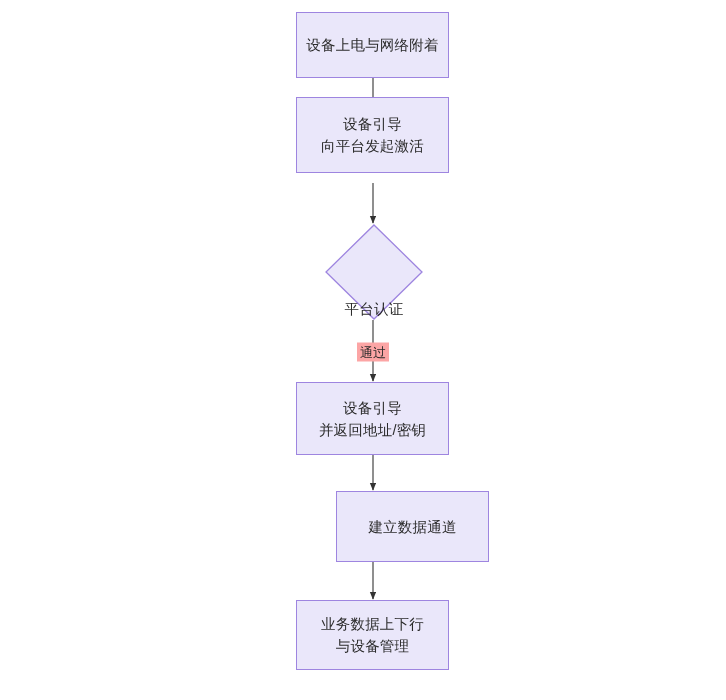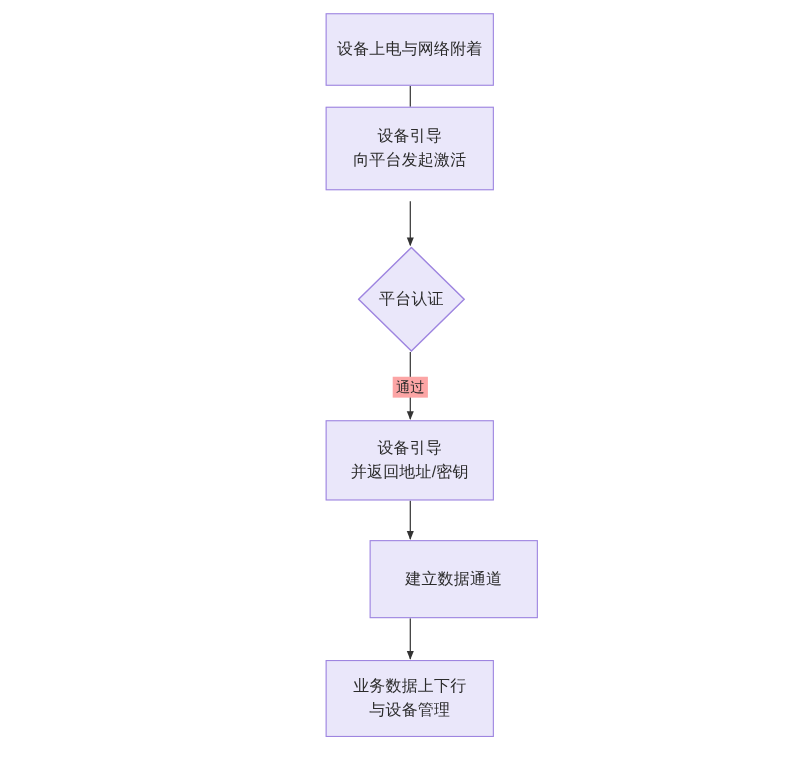--- a/index.html
+++ b/index.html
@@ -32,21 +32,21 @@
   .node .line {
     font-size: 14.5px;
     line-height: 22px;
     color: #2b2b2b;
     white-space: nowrap;
     letter-spacing: 0.2px;
   }
   .diamond-wrap {
     position: absolute;
     display: flex;
-    align-items: center;
+    align-items: flex-end;
     justify-content: center;
   }
   .diamond-shape {
     position: absolute;
     left: 0;
     top: 0;
     width: 100%;
     height: 100%;
   }
   .diamond-label {

